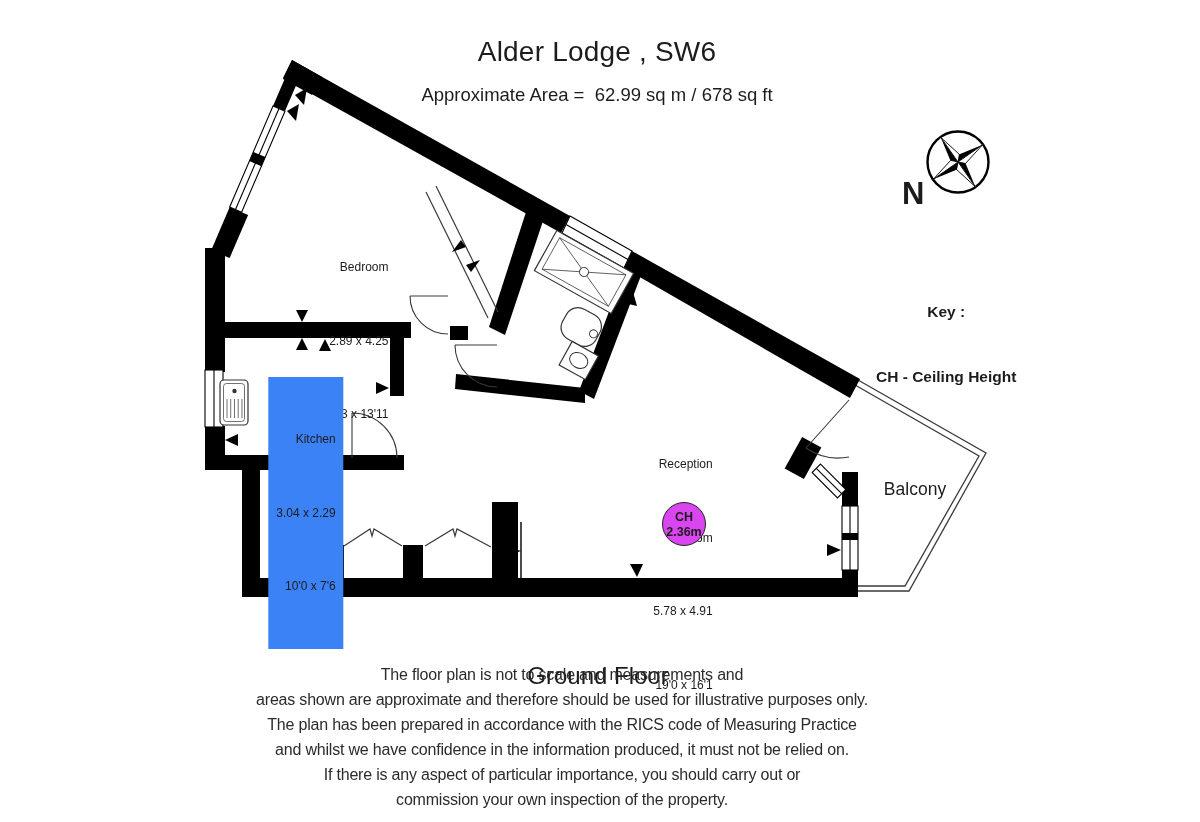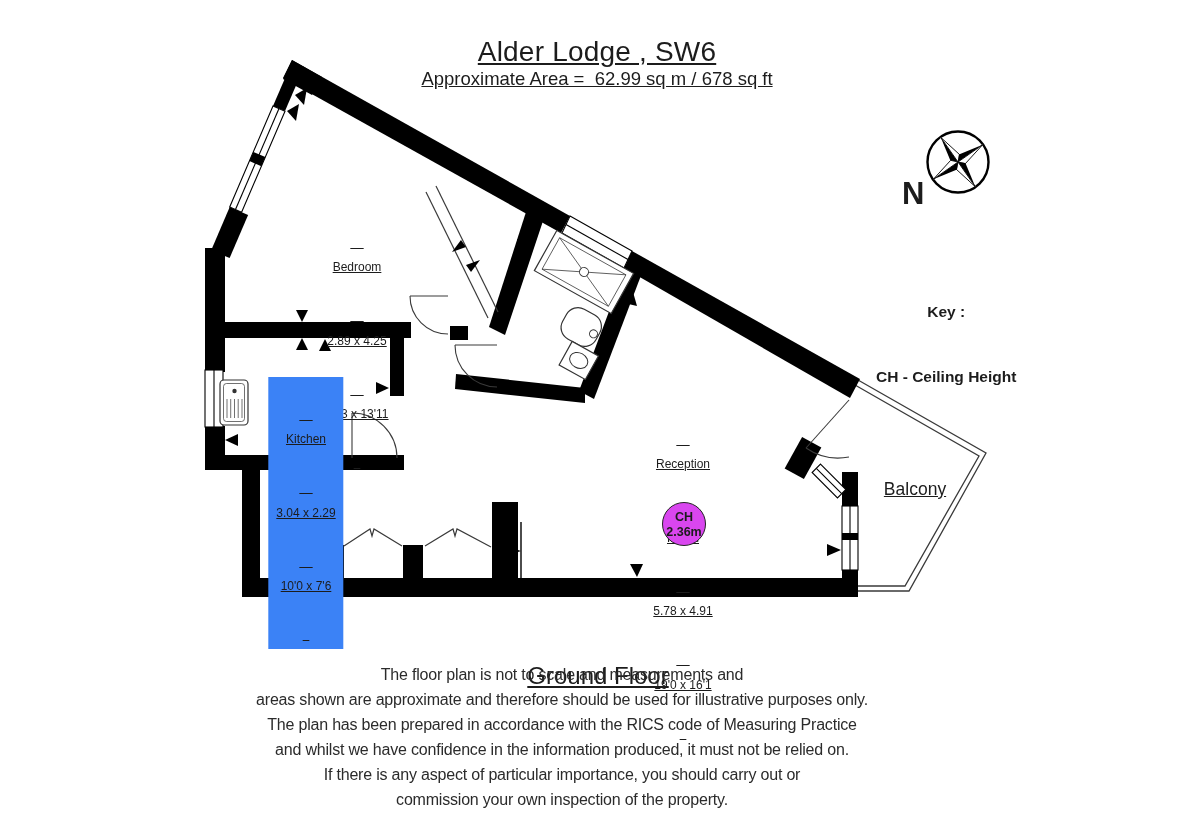--- a/index.html
+++ b/index.html
@@ -1,20 +1,20 @@
 <!DOCTYPE html>
 <html><head>
 <meta charset="utf-8">
 <style>
   html,body{margin:0;padding:0;}
   body{width:1200px;height:822px;background:#fff;overflow:hidden;}
   #stage{position:relative;width:1200px;height:822px;background:#fff;
          font-family:"Liberation Sans",sans-serif;color:#1c1c1c;}
   #plan-svg{position:absolute;left:0;top:0;width:1200px;height:822px;}
-  .lbl{position:absolute;transform:translateX(-50%);text-align:center;white-space:pre;line-height:1.38;text-decoration:underline;}
+  .lbl{position:absolute;transform:translateX(-50%);text-align:right;white-space:pre;line-height:1.38;}
   .title{font-size:28px;letter-spacing:.2px;}
   .subtitle{font-size:18.5px;}
   .room{font-size:12px;line-height:24.5px;}
   .room.boxed{background:#3b82f6;padding:1px 8px;}
   .balcony{font-size:17.5px;}
   .keyblock{position:absolute;left:876px;top:258px;transform:none;text-align:center;
             font-size:15.5px;font-weight:bold;line-height:21.5px;white-space:pre;}
   .north{position:absolute;left:902px;top:176px;font-size:31px;font-weight:bold;}
   .ch-badge{position:absolute;left:662px;top:502px;width:44px;height:44px;border:1.6px solid #222;
             border-radius:50%;text-align:center;font-size:12.5px;font-weight:bold;line-height:15px;
@@ -179,21 +179,21 @@
       <polygon points="982.6,144.8 958.9,154.6 958,162" fill="#000"></polygon>
       <polygon points="982.6,144.8 965.3,163.7 958,162" fill="#fff" stroke="#000" stroke-width="0.9"></polygon>
       <polygon points="975.2,186.6 965.4,162.9 958,162" fill="#000"></polygon>
       <polygon points="975.2,186.6 956.3,169.3 958,162" fill="#fff" stroke="#000" stroke-width="0.9"></polygon>
       <polygon points="933.4,179.2 957.1,169.4 958,162" fill="#000"></polygon>
       <polygon points="933.4,179.2 950.7,160.3 958,162" fill="#fff" stroke="#000" stroke-width="0.9"></polygon>
     </g>
   </svg>
 
   <div class="lbl title" style="left:597px;top:33px;">Alder Lodge , SW6</div>
-  <div class="lbl subtitle" style="left:597px;top:66px;">Approximate Area =  62.99 sq m / 678 sq ft</div>
+  <div class="lbl subtitle" style="left:597px;top:82px;">Approximate Area =  62.99 sq m / 678 sq ft</div>
 
   <div class="lbl room" style="left:357px;top:206px;">
     <div>Bedroom</div>
     <div>2.89 x 4.25</div>
     <div>16'3 x 13'11</div>
   </div>
 
   <div class="lbl room boxed" style="left:306px;top:377px;">
     <div>Kitchen</div>
     <div>3.04 x 2.29</div>

